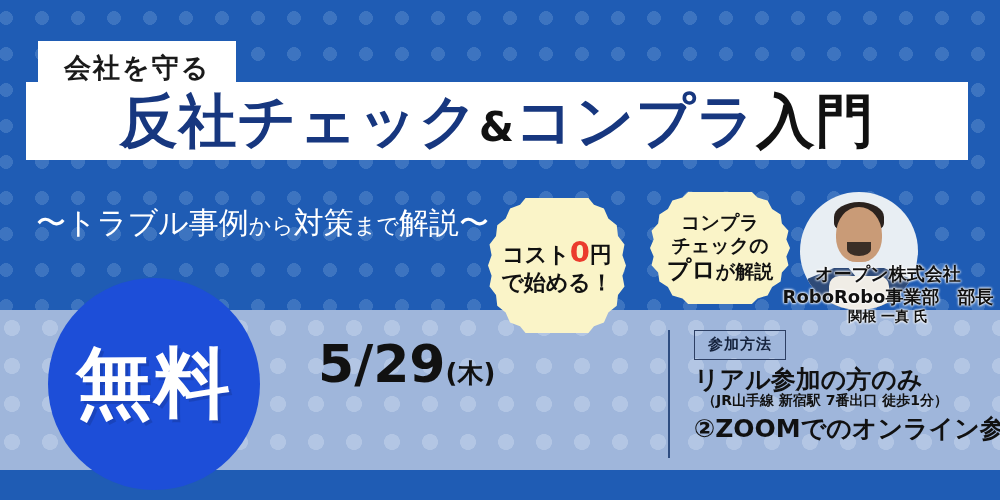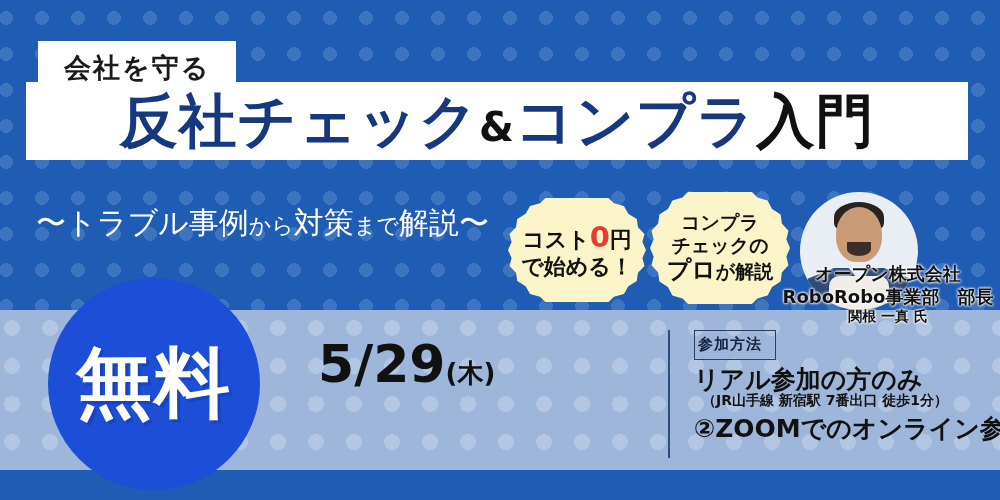--- a/index.html
+++ b/index.html
@@ -115,21 +115,21 @@
       57.6% 104.9%, 50.0% 102.0%, 42.4% 104.9%, 35.8% 100.8%, 28.1% 101.2%,
       23.2% 95.0%, 16.0% 92.3%, 12.8% 84.9%, 6.7% 79.9%, 5.8% 71.9%,
       1.1% 65.5%, 2.6% 57.6%, 0% 50%, 2.6% 42.4%, 1.1% 34.5%, 5.8% 28.1%,
       6.7% 20.1%, 12.8% 15.1%, 16.0% 7.7%, 23.2% 5.0%, 28.1% -1.2%,
       35.8% -0.8%, 42.4% -4.9%, 50.0% -2.0%, 57.6% -4.9%, 64.2% -0.8%,
       71.9% -1.2%, 76.8% 5.0%, 84.0% 7.7%, 87.2% 15.1%, 93.3% 20.1%,
       94.2% 28.1%, 98.9% 34.5%, 97.4% 42.4%
     );
   }
   #burst-cost {
-    left:508px; top:198px; width:138px; height:104px;
+    left:488px; top:198px; width:138px; height:135px;
     font-size:22px;
   }
   #burst-cost .zero { color:#EB3B2E; font-size:29px; }
   #burst-pro {
     left:650px; top:192px; width:140px; height:112px;
     font-size:19px;
   }
   #burst-pro .big { font-size:24px; }
 
   
@@ -204,21 +204,21 @@
   .divider {
     position:absolute; left:668px; top:330px;
     width:2px; height:128px; background:#2D4C80;
   }
 
   
   .join-tag {
     position:absolute; left:694px; top:330px;
     border:1.5px solid #2D3F63; color:#15223C;
     font-size:15px; font-weight:bold;
-    padding:4px 13px 5px 3px; letter-spacing:1px;
+    padding:4px 13px 5px 13px; letter-spacing:1px;
   }
   .join-1 {
     position:absolute; left:694px; top:363px;
     font-size:25px; font-weight:bold; color:#111; white-space:nowrap;
   }
   .join-1-sub {
     position:absolute; left:702px; top:392px;
     font-size:14px; font-weight:bold; color:#111; white-space:nowrap;
   }
   .join-2 {

